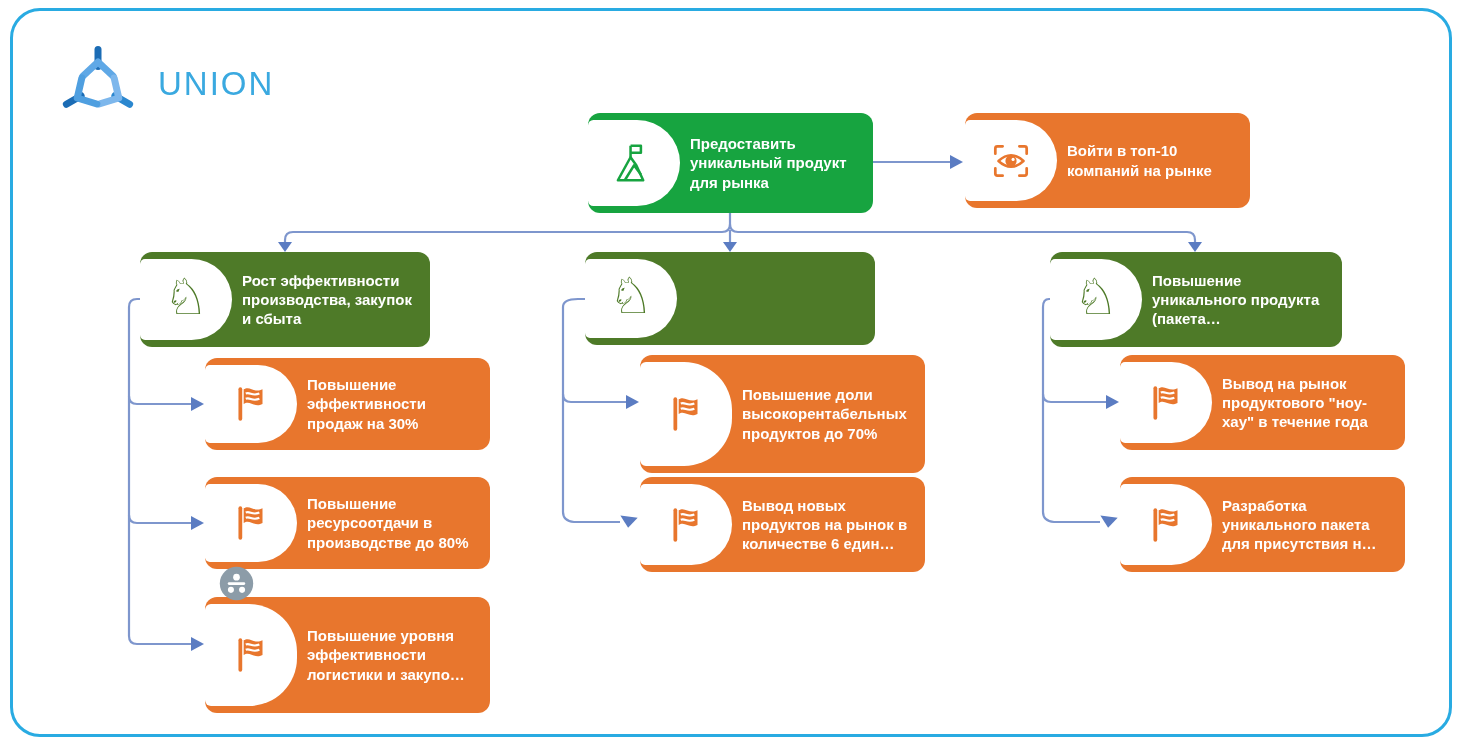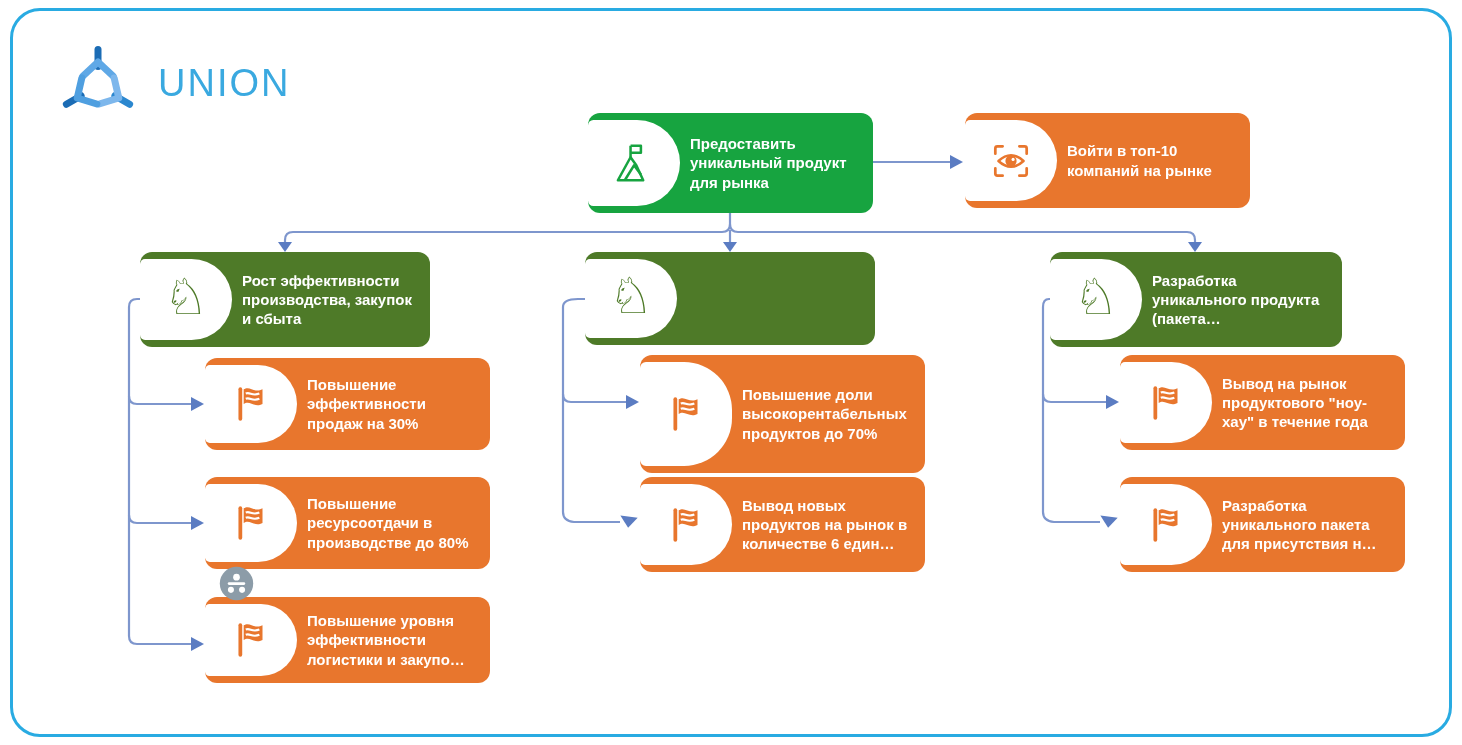--- a/index.html
+++ b/index.html
@@ -2,21 +2,21 @@
 <html style="--green: #17a440; --olive: #4e7a28; --orange: #e8762d; --connector: #7e96cd; --arrow: #5b7cc2; --border: #29abe2; --logo_dark: #1566ad; --logo_light: #3aa9e0; --badge: #8c9ca8;"><head>
 <meta charset="utf-8">
 <style>
   html,body{margin:0;padding:0;background:#fff;}
   body{width:1462px;height:745px;position:relative;font-family:"Liberation Sans",sans-serif;overflow:hidden;}
   .frame{position:absolute;left:10px;top:8px;right:10px;bottom:8px;border:3px solid var(--border,#29abe2);border-radius:30px;}
   
   .logo{position:absolute;left:52px;top:36px;display:flex;align-items:center;gap:14px;}
   .logo-text{display:flex;flex-direction:column;line-height:1;}
   .logo-sila{font-size:40px;font-weight:bold;letter-spacing:2px;color:var(--logo_dark,#1566ad);}
-  .logo-union{font-size:38px;letter-spacing:2px;color:var(--logo_light,#3aa9e0);margin-top:2px;}
+  .logo-union{font-size:33px;letter-spacing:2px;color:var(--logo_light,#3aa9e0);margin-top:2px;}
   
   .node{position:absolute;border-radius:12px;color:#fff;z-index:1;}
   .node .cap{position:absolute;left:0;top:7px;bottom:7px;width:92px;background:#fff;
     border-radius:6px 48px 48px 6px;display:flex;align-items:center;justify-content:center;}
   .node .label{position:absolute;left:96px;right:6px;top:0;bottom:0;display:flex;align-items:center;
     justify-content:center;font-size:15px;font-weight:bold;line-height:1.28;padding:2px 6px;}
   .bg-green{background:var(--green,#17a440);}
   .bg-olive{background:var(--olive,#4e7a28);}
   .bg-orange{background:var(--orange,#e8762d);}
   .knight-glyph{font-family:"DejaVu Sans",sans-serif;font-size:50px;line-height:1;color:var(--olive,#4e7a28);margin-top:-5px;}
@@ -119,21 +119,21 @@
 </div>
 <div class="node bg-olive" style="left:585px;top:252px;width:290px;height:93px;">
   <div class="cap">
     <span class="knight-glyph">♘</span>
   </div>
 </div>
 <div class="node bg-olive" style="left:1050px;top:252px;width:292px;height:95px;">
   <div class="cap">
     <span class="knight-glyph">♘</span>
   </div>
-  <div class="label">Разработка уникального продукта (пакета…</div>
+  <div class="label">Повышение уникального продукта (пакета…</div>
 </div>
 
 <div class="node bg-orange" style="left:205px;top:358px;width:285px;height:92px;">
   <div class="cap">
     <svg width="46" height="46" viewBox="0 0 44 44">
       <rect x="10" y="6" width="3.6" height="32" rx="1.8" fill="#e8762d"></rect>
       <path d="M15 8 C21 4, 25 12, 33 8 L33 22 C25 26, 21 18, 15 22 Z" fill="#e8762d"></path>
       <path d="M17 12 C21 10, 23 15, 30 12" stroke="#fff" stroke-width="2" fill="none"></path>
       <path d="M17 17 C21 15, 23 20, 30 17" stroke="#fff" stroke-width="2" fill="none"></path>
     </svg>
@@ -144,21 +144,21 @@
   <div class="cap">
     <svg width="46" height="46" viewBox="0 0 44 44">
       <rect x="10" y="6" width="3.6" height="32" rx="1.8" fill="#e8762d"></rect>
       <path d="M15 8 C21 4, 25 12, 33 8 L33 22 C25 26, 21 18, 15 22 Z" fill="#e8762d"></path>
       <path d="M17 12 C21 10, 23 15, 30 12" stroke="#fff" stroke-width="2" fill="none"></path>
       <path d="M17 17 C21 15, 23 20, 30 17" stroke="#fff" stroke-width="2" fill="none"></path>
     </svg>
   </div>
   <div class="label">Повышение ресурсоотдачи в производстве до 80%</div>
 </div>
-<div class="node bg-orange" style="left:205px;top:597px;width:285px;height:86px;">
+<div class="node bg-orange" style="left:205px;top:597px;width:285px;height:116px;">
   <div class="cap">
     <svg width="46" height="46" viewBox="0 0 44 44">
       <rect x="10" y="6" width="3.6" height="32" rx="1.8" fill="#e8762d"></rect>
       <path d="M15 8 C21 4, 25 12, 33 8 L33 22 C25 26, 21 18, 15 22 Z" fill="#e8762d"></path>
       <path d="M17 12 C21 10, 23 15, 30 12" stroke="#fff" stroke-width="2" fill="none"></path>
       <path d="M17 17 C21 15, 23 20, 30 17" stroke="#fff" stroke-width="2" fill="none"></path>
     </svg>
   </div>
   <div class="label">Повышение уровня эффективности логистики и закупо…</div>
 </div>

